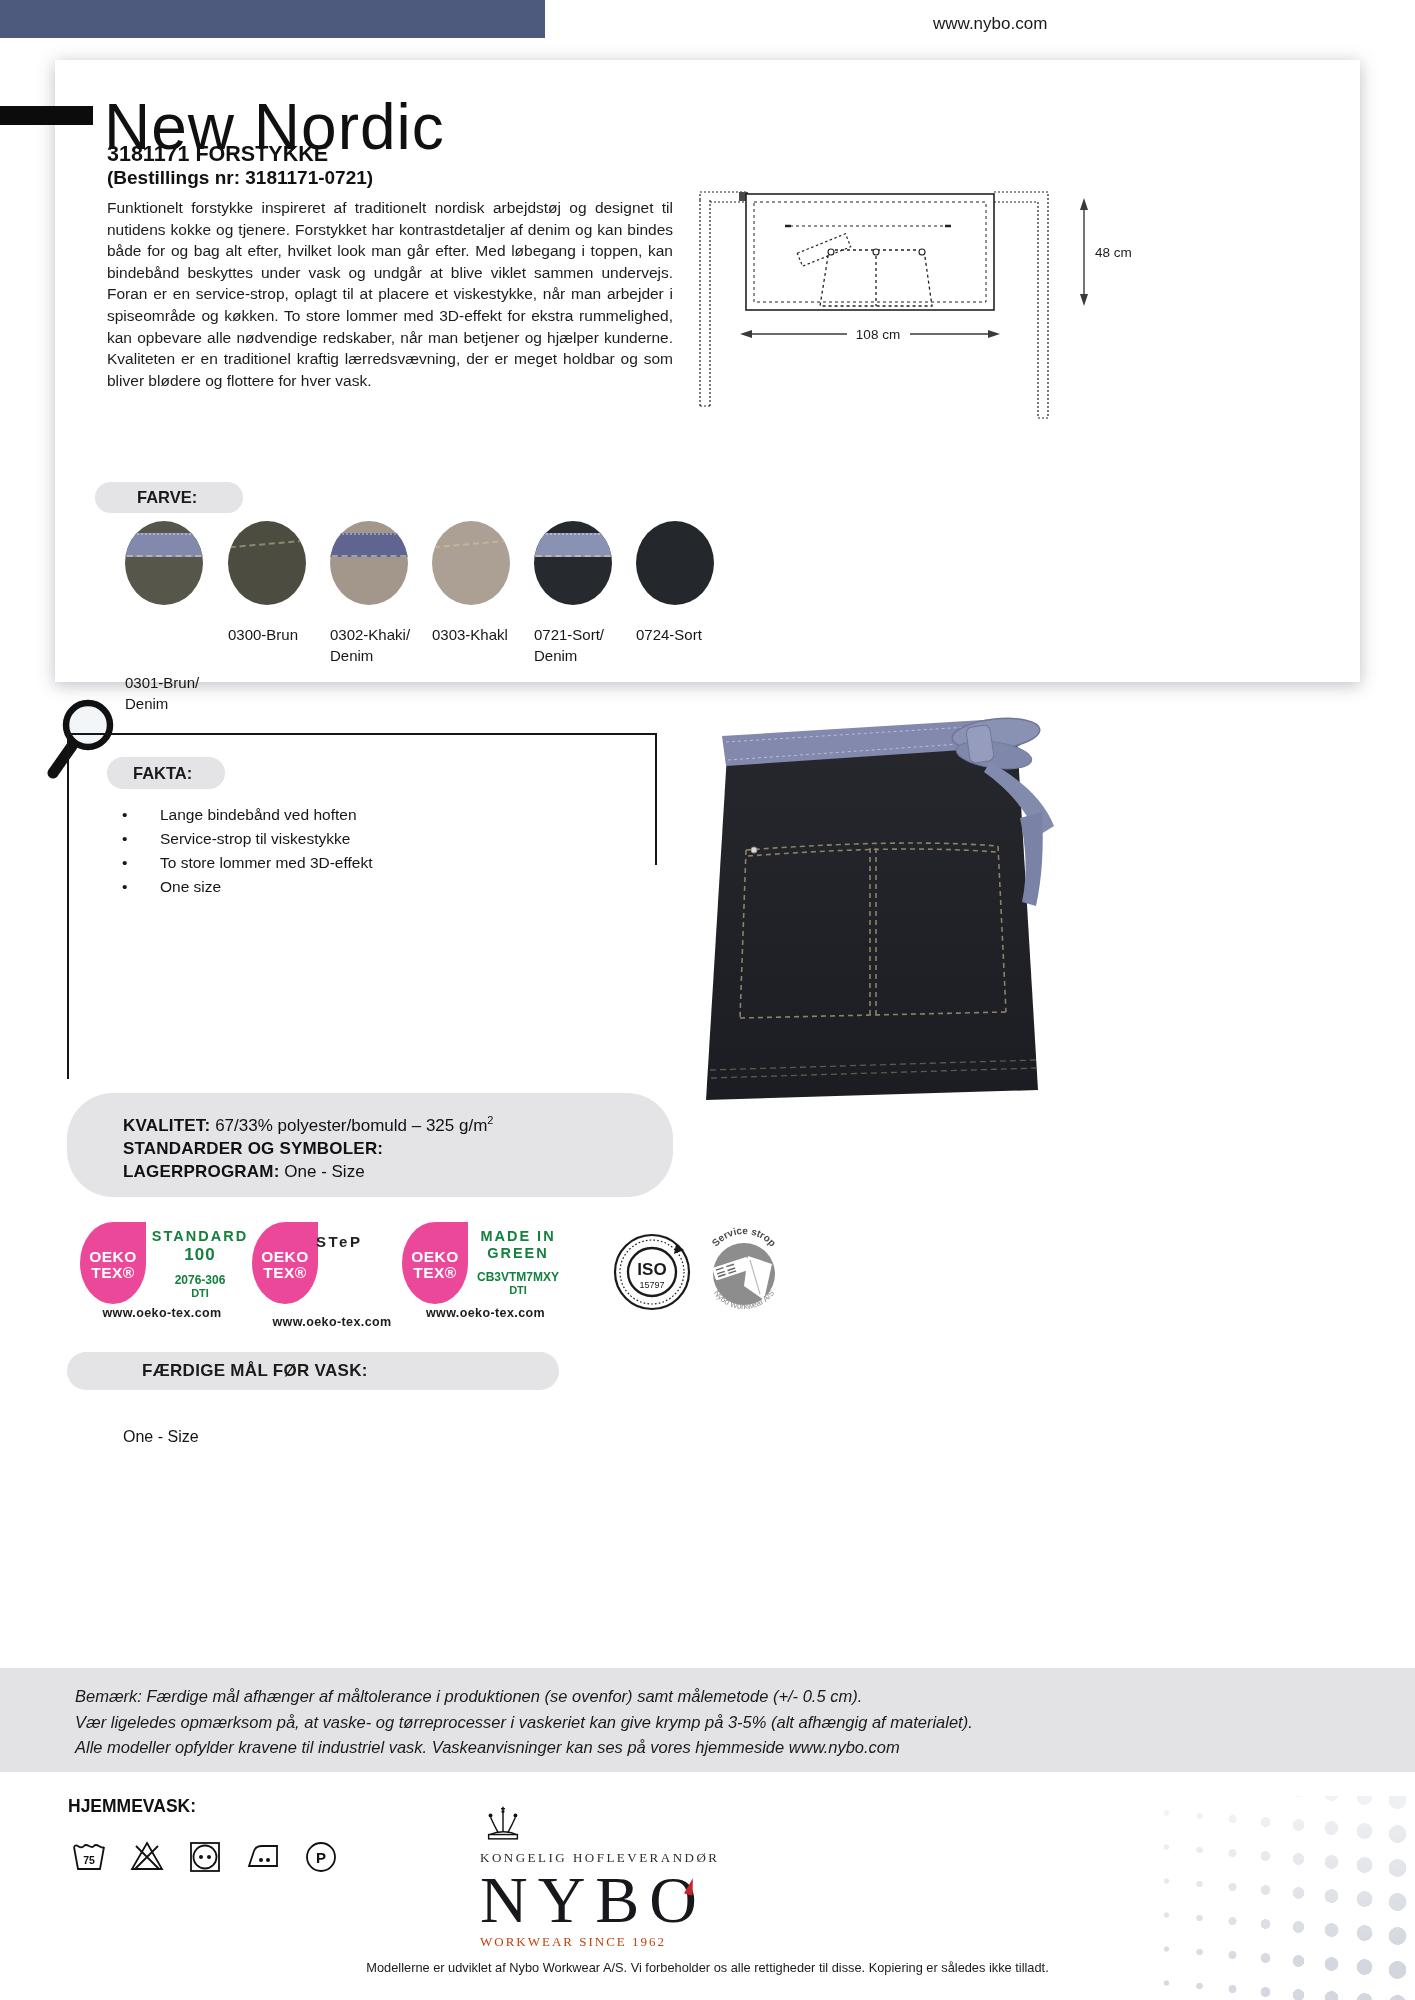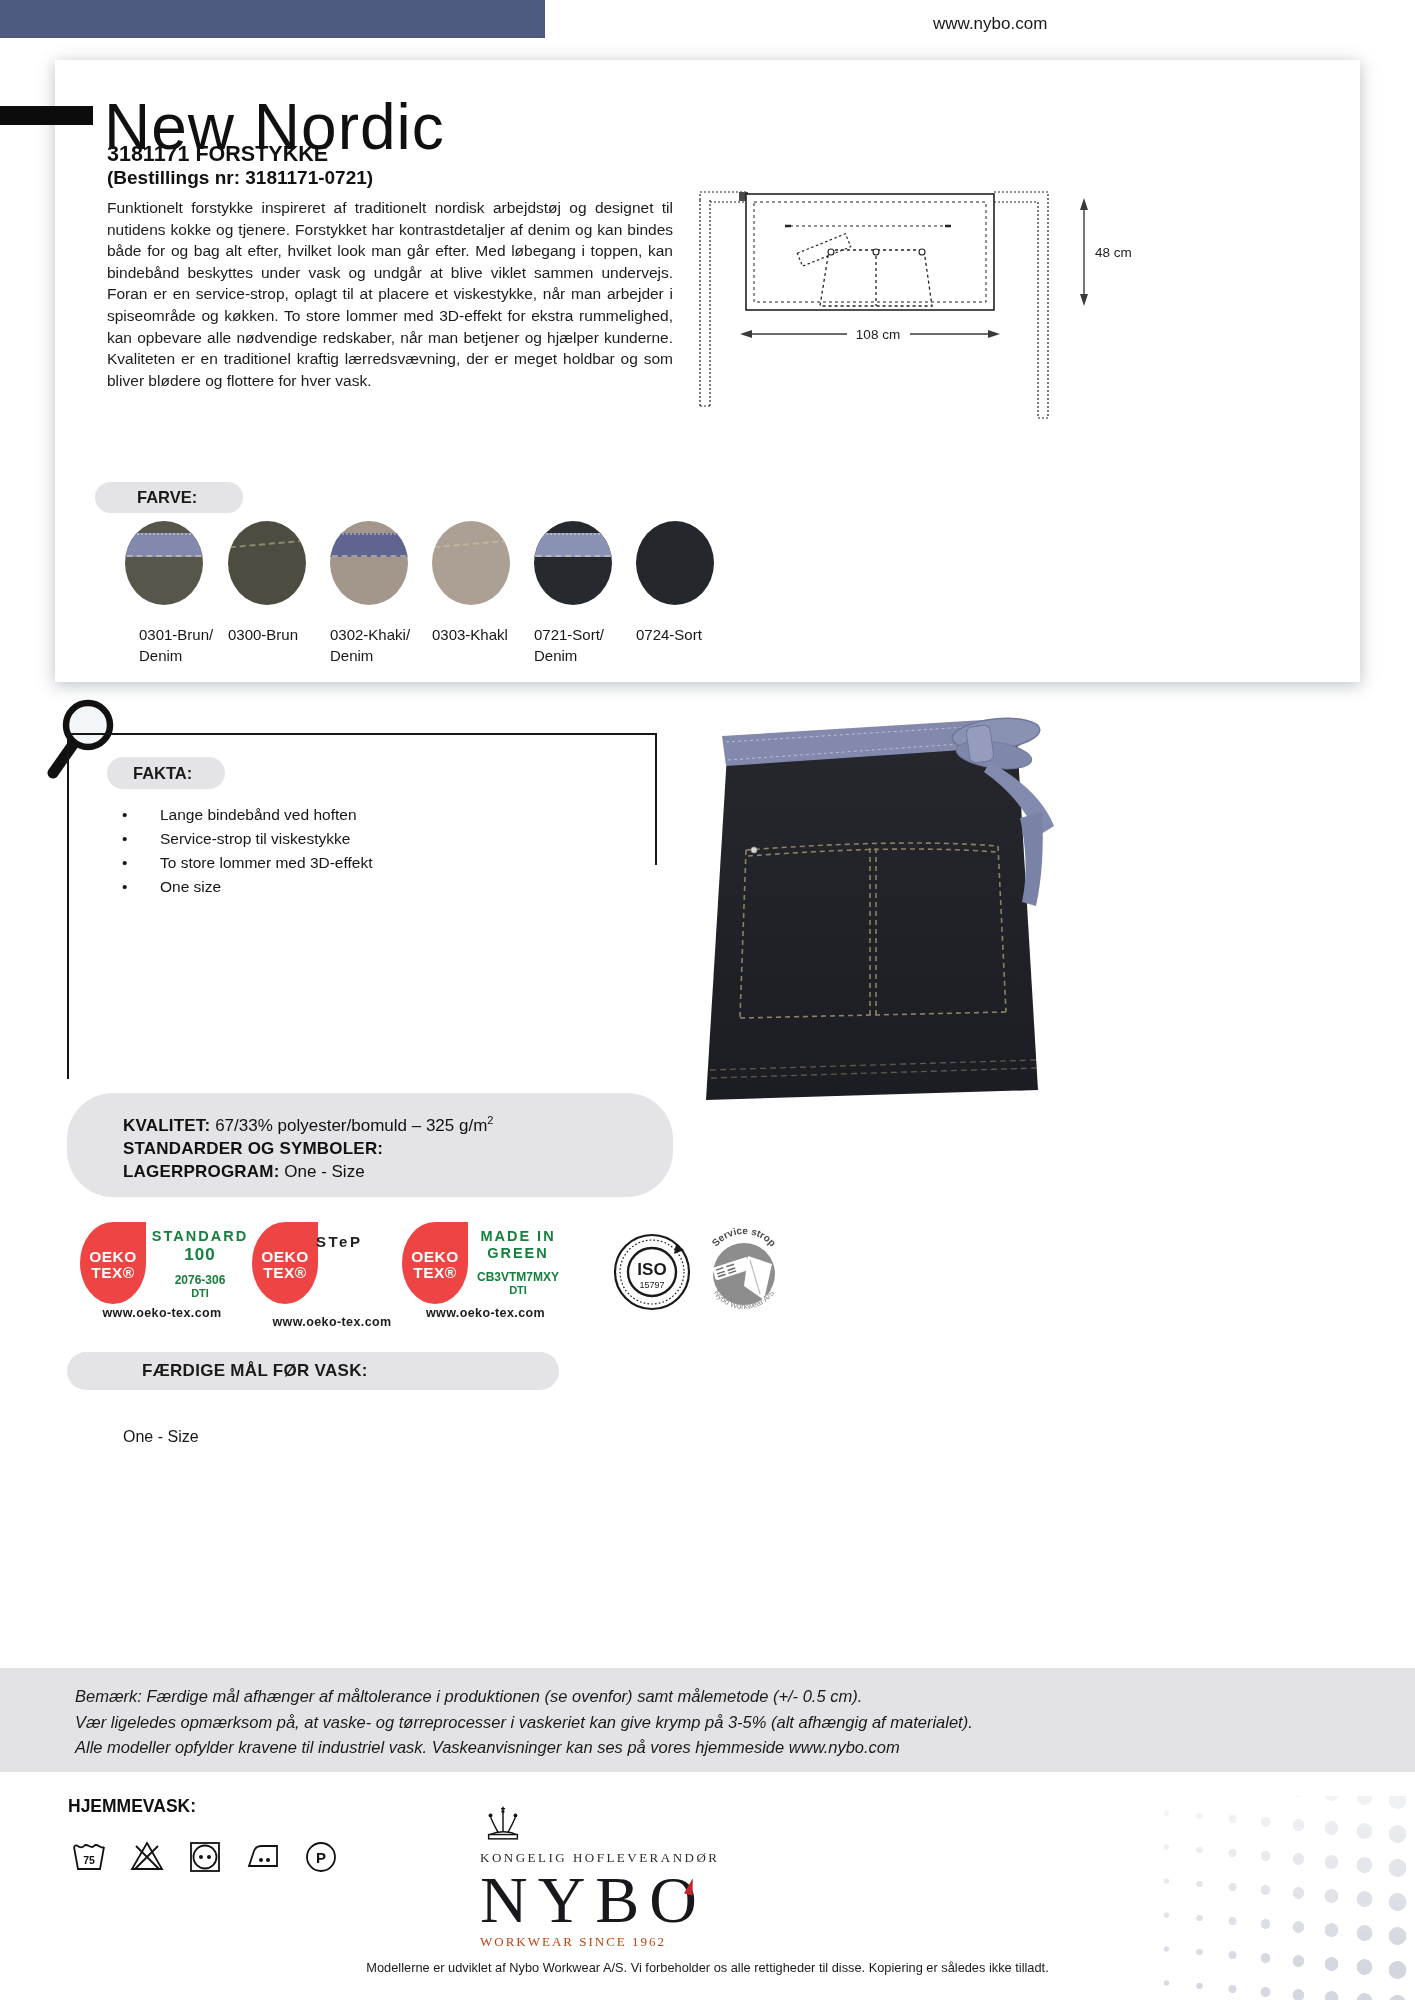--- a/index.html
+++ b/index.html
@@ -39,21 +39,21 @@
 
   .fakta-list { left:122px; top:806px; font-size:15.5px; color:#161616; }
   .frow { display:flex; margin-bottom:6px; }
   .fb { width:38px; }
 
   .specs { left:67px; top:1093px; width:606px; height:104px; background:#e4e4e7;
            border-radius:46px; padding:16px 0 0 56px; font-size:17px; line-height:23px; }
   .specs b { letter-spacing:.2px; }
   sup { font-size:11px; }
 
-  .tear { width:66px; height:82px; background:#ef4444; border-radius:50% 0 50% 50%;
+  .tear { width:66px; height:82px; background:#ec4899; border-radius:50% 0 50% 50%;
           display:flex; flex-direction:column; justify-content:center; align-items:center;
           color:#fff; font-weight:bold; font-size:15.5px; line-height:16.5px;
           letter-spacing:.5px; padding-top:4px; }
   .certcol { width:100px; text-align:center; color:#15803d; }
   .ct1 { font-weight:bold; font-size:14.5px; letter-spacing:2px; line-height:17px; }
   .ct2 { font-weight:bold; font-size:17px; letter-spacing:1px; }
   .ccode { font-weight:bold; font-size:12px; margin-top:8px; }
   .corg  { font-weight:bold; font-size:11px; }
   .curl { font-weight:bold; font-size:12.5px; letter-spacing:.4px; text-align:center; color:#1c1c1c; }
   .step-label { font-weight:bold; font-size:15px; letter-spacing:2.5px; color:#222; }
@@ -168,21 +168,21 @@
   <div class="stripe" style="background: rgb(95, 100, 144);"></div>
 </div>
 <div class="abs swatch" style="left: 432px; background: rgb(172, 159, 147);">
     <div class="seam"></div>
   </div>
 <div class="abs swatch" style="left: 534px; background: rgb(38, 41, 46);">
   <div class="stripe" style="background: rgb(138, 146, 180);"></div>
 </div>
 <div class="abs swatch" style="left: 636px; background: rgb(36, 39, 44);"></div>
 
-<div class="abs swlabel" style="left:139px;">
+<div class="abs swlabel" style="left:125px;margin-top:48px;">
   <div>0301-Brun/</div>
     <div>Denim</div>
 </div>
 <div class="abs swlabel" style="left:228px;">
   <div>0300-Brun</div>
 </div>
 <div class="abs swlabel" style="left:330px;">
   <div>0302-Khaki/</div>
     <div>Denim</div>
 </div>

